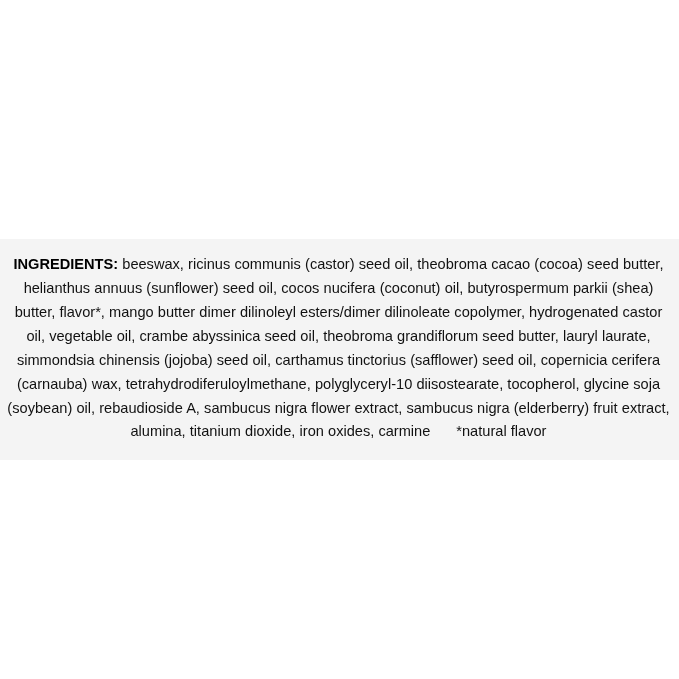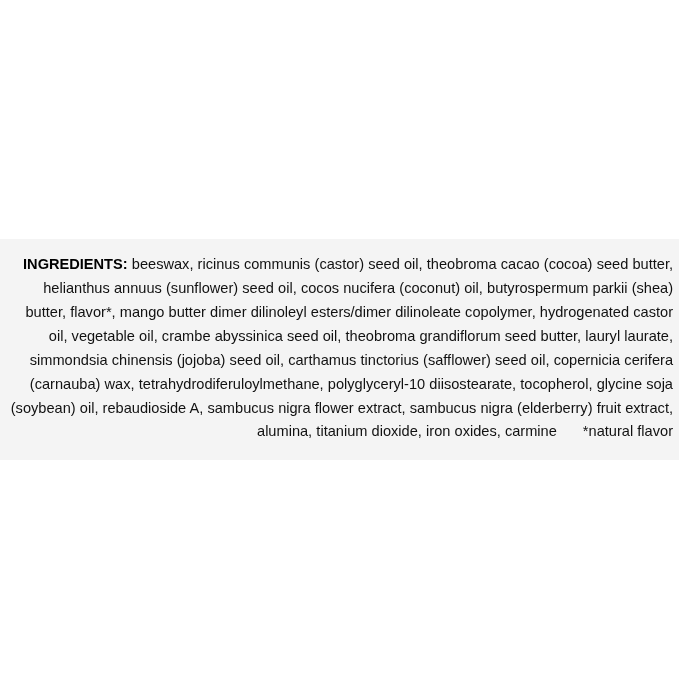--- a/index.html
+++ b/index.html
@@ -28,21 +28,21 @@
     padding: 14px 0 16px 0;
     box-sizing: border-box;
   }
   .ingredients-text {
     margin: 0;
     padding: 0 6px 0 4px;
     font-family: "Liberation Sans", sans-serif;
     font-size: 14.6px;
     line-height: 1.64;
     color: #111111;
-    text-align: right;
+    text-align: center;
     word-spacing: 0.1px;
   }
   .ingredients-label {
     font-weight: bold;
     color: #000000;
   }
   .footnote {
     display: inline;
     white-space: nowrap;
     padding-left: 26px;

